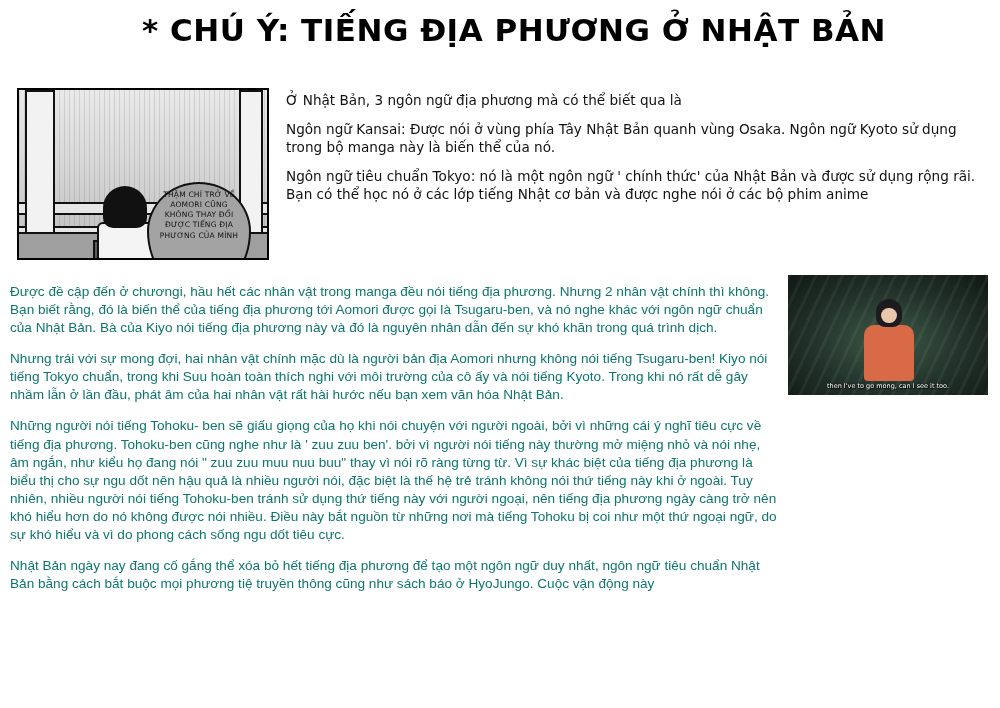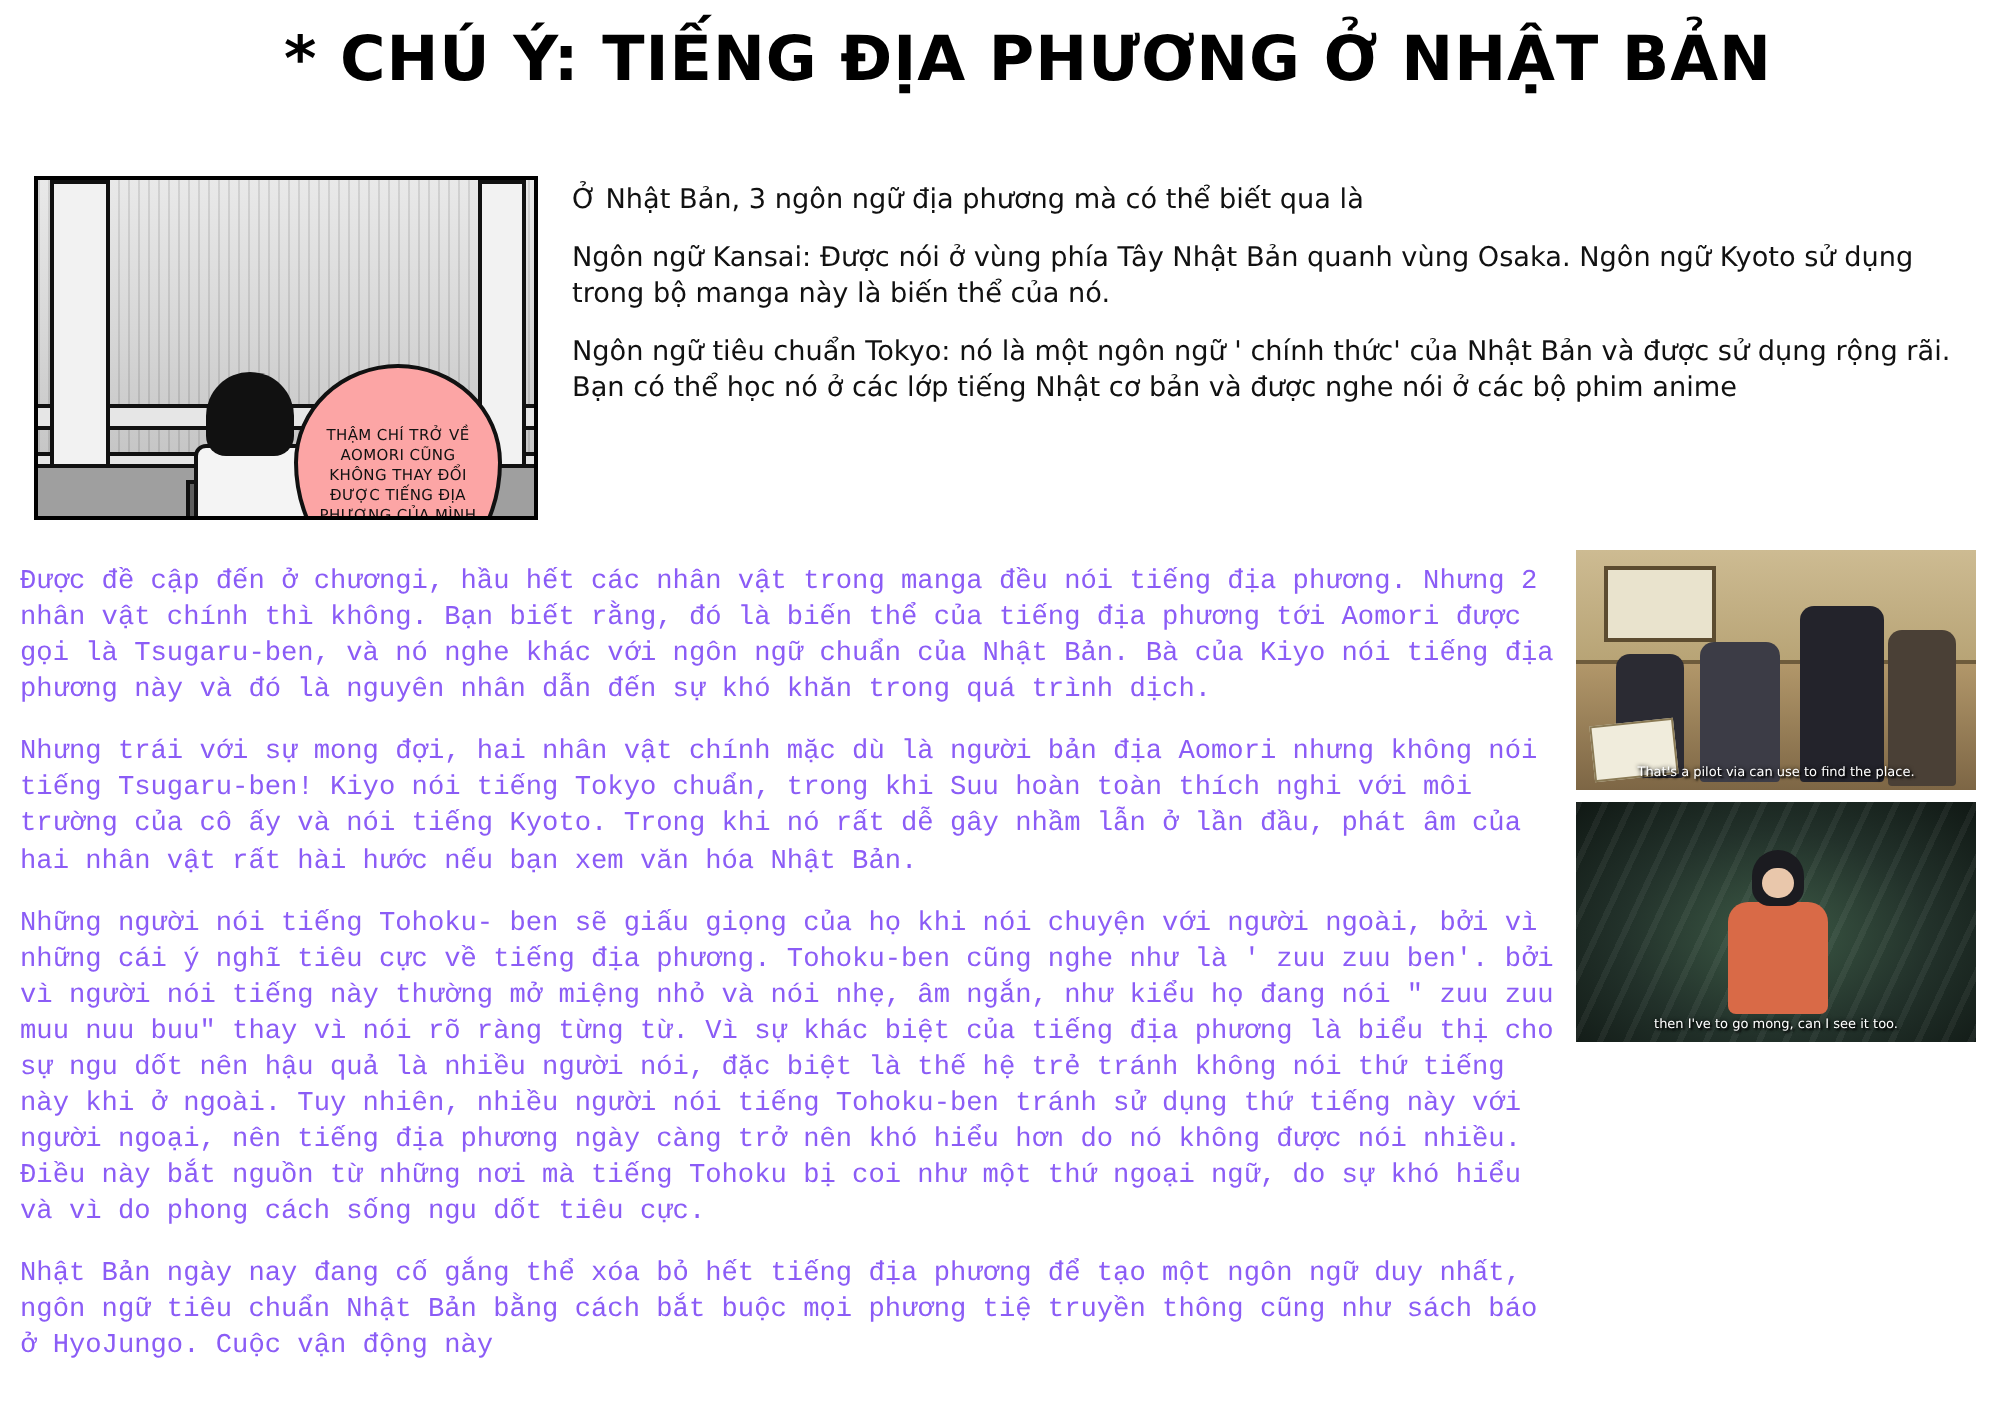--- a/index.html
+++ b/index.html
@@ -107,25 +107,24 @@
     height: 22px;
     background: #5d5d5d;
     border: 2px solid #111;
   }
   .bubble {
     position: absolute;
     left: 128px;
     top: 92px;
     width: 104px;
     height: 112px;
-    background: #fca5a5;
+    background: #a3a3a3;
     border: 2px solid #111;
     border-radius: 50% 50% 50% 50% / 44% 44% 56% 56%;
     display: flex;
-    align-items: center;
     justify-content: center;
     padding: 6px;
     box-sizing: border-box;
   }
   .bubble-text {
     font-family: "DejaVu Sans", sans-serif;
     font-size: 7.5px;
     line-height: 1.35;
     text-align: center;
     color: #111;
@@ -148,24 +147,24 @@
   }
   
   .body-left {
     position: absolute;
     left: 10px;
     top: 283px;
     width: 770px;
   }
   .body-left p {
     margin: 0 0 13px 0;
-    font-family: Liberation Mono, monospace;
+    font-family: Liberation Sans, sans-serif;
     font-size: 13.6px;
     line-height: 1.33;
-    color: #8b5cf6;
+    color: #0f766e;
   }
   
   .shots {
     position: absolute;
     left: 788px;
     top: 275px;
     width: 200px;
   }
   .shot {
     position: relative;
@@ -293,31 +292,20 @@
 
   <div class="body-left">
     <p>Được đề cập đến ở chươngi, hầu hết các nhân vật trong manga đều nói tiếng địa phương. Nhưng 2 nhân vật chính thì không. Bạn biết rằng, đó là biến thể của tiếng địa phương tới Aomori được gọi là Tsugaru-ben, và nó nghe khác với ngôn ngữ chuẩn của Nhật Bản. Bà của Kiyo nói tiếng địa phương này và đó là nguyên nhân dẫn đến sự khó khăn trong quá trình dịch.</p>
     <p>Nhưng trái với sự mong đợi, hai nhân vật chính mặc dù là người bản địa Aomori nhưng không nói tiếng Tsugaru-ben! Kiyo nói tiếng Tokyo chuẩn, trong khi Suu hoàn toàn thích nghi với môi trường của cô ấy và nói tiếng Kyoto. Trong khi nó rất dễ gây nhầm lẫn ở lần đầu, phát âm của hai nhân vật rất hài hước nếu bạn xem văn hóa Nhật Bản.</p>
     <p>Những người nói tiếng Tohoku- ben sẽ giấu giọng của họ khi nói chuyện với người ngoài, bởi vì những cái ý nghĩ tiêu cực về tiếng địa phương. Tohoku-ben cũng nghe như là ' zuu zuu ben'. bởi vì người nói tiếng này thường mở miệng nhỏ và nói nhẹ, âm ngắn, như kiểu họ đang nói " zuu zuu muu nuu buu" thay vì nói rõ ràng từng từ. Vì sự khác biệt của  tiếng địa phương là biểu thị cho sự ngu dốt nên hậu quả là nhiều người nói, đặc biệt là thế hệ trẻ tránh không nói thứ tiếng này khi ở ngoài. Tuy nhiên, nhiều người nói tiếng Tohoku-ben tránh sử dụng thứ tiếng này với người ngoại, nên tiếng địa phương ngày càng trở nên khó hiểu hơn do nó không được nói nhiều. Điều này bắt nguồn từ những nơi mà tiếng Tohoku bị coi như một thứ ngoại ngữ, do sự khó hiểu và vì do phong cách sống ngu dốt tiêu cực.</p>
     <p>Nhật Bản ngày nay đang cố gắng thể xóa bỏ hết tiếng địa phương để tạo một ngôn ngữ duy nhất, ngôn ngữ tiêu chuẩn Nhật Bản bằng cách bắt buộc mọi phương tiệ truyền thông cũng như sách báo ở HyoJungo. Cuộc vận động này</p>
   </div>
 
   <div class="shots">
 
-    <div class="shot shot-1">
-      <div class="s1-bg"></div>
-      <div class="s1-wall"></div>
-      <div class="s1-window"></div>
-      <div class="s1-fig a"></div>
-      <div class="s1-fig b"></div>
-      <div class="s1-fig c"></div>
-      <div class="s1-fig d"></div>
-      <div class="s1-paper"></div>
-      <div class="sub">That's a pilot via can use to find the place.</div>
-    </div>
 
     <div class="shot shot-2">
       <div class="s2-bg"></div>
       <div class="s2-mist"></div>
       <div class="s2-body"></div>
       <div class="s2-head"></div>
       <div class="s2-face"></div>
       <div class="sub">then I've to go mong, can I see it too.</div>
     </div>
 

